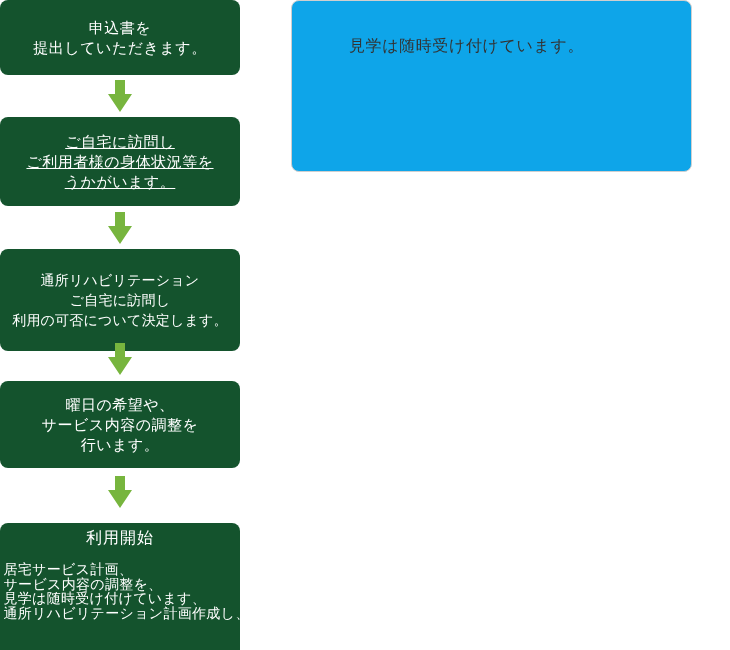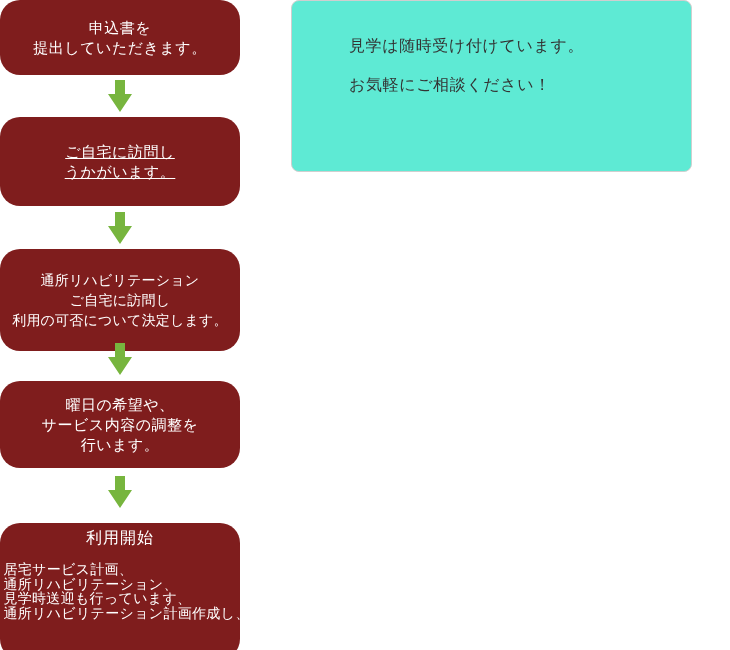--- a/index.html
+++ b/index.html
@@ -1,50 +1,51 @@
 <!DOCTYPE html>
 <html><head>
 <meta charset="utf-8">
 <style>
   html, body { margin: 0; padding: 0; background: #ffffff; }
   body { width: 730px; height: 650px; position: relative; overflow: hidden;
          font-family: "DejaVu Sans", "Liberation Sans", sans-serif; }
   .flow { position: absolute; left: 0; top: 0; width: 240px; }
-  .step { position: absolute; left: 0; width: 240px; background: #7f1d1d;
-          border-radius: 20px; color: #ffffff; box-sizing: border-box;
+  .step { position: absolute; left: 0; width: 240px; background: #14532d;
+          border-radius: 8px; color: #ffffff; box-sizing: border-box;
           display: flex; flex-direction: column; justify-content: center; align-items: center;
           text-align: center; font-size: 15px; line-height: 20px; letter-spacing: 0.5px; }
   .step .line { display: block; white-space: nowrap; }
   .step.s3 { font-size: 14px; letter-spacing: 0.2px; }
   .arrow { position: absolute; left: 108px; width: 24px; height: 32px; }
   .step.last { justify-content: flex-start; align-items: center; padding-top: 4px; margin-top: 9px; }
   .step.last .title { font-size: 16px; line-height: 22px; text-align: center; letter-spacing: 1px; }
   .step.last .body { text-align: left; padding-left: 13px; margin-top: 13px;
                      font-size: 14px; line-height: 14.5px; letter-spacing: 0.3px; }
   .info { position: absolute; left: 291px; top: 0; width: 401px; height: 172px;
-          box-sizing: border-box; border: 1px solid #cfcfcf; border-radius: 8px; background: #5eead4;
+          box-sizing: border-box; border: 1px solid #cfcfcf; border-radius: 8px; background: #0ea5e9;
           color: #333333; font-size: 16px; }
   .info .line { position: absolute; white-space: nowrap; letter-spacing: 0.6px; }
 </style>
 </head>
 <body>
 
 <div class="flow">
 
   <div class="step" style="top:0;height:75px;">
     <span class="line">申込書を</span>
     <span class="line">提出していただきます。</span>
   </div>
 
   <svg class="arrow" style="top:80px;" viewBox="0 0 24 32">
     <polygon points="7,0 17,0 17,14 24,14 12,32 0,14 7,14" fill="#77b53e"></polygon>
   </svg>
 
   <div class="step" style="top:117px;height:89px;text-decoration:underline;">
     <span class="line">ご自宅に訪問し</span>
+    <span class="line">ご利用者様の身体状況等を</span>
     <span class="line">うかがいます。</span>
   </div>
 
   <svg class="arrow" style="top:212px;" viewBox="0 0 24 32">
     <polygon points="7,0 17,0 17,14 24,14 12,32 0,14 7,14" fill="#77b53e"></polygon>
   </svg>
 
   <div class="step s3" style="top:249px;height:102px;">
     <span class="line">通所リハビリテーション</span>
     <span class="line">ご自宅に訪問し</span>
@@ -62,23 +63,22 @@
   </div>
 
   <svg class="arrow" style="top:476px;" viewBox="0 0 24 32">
     <polygon points="7,0 17,0 17,14 24,14 12,32 0,14 7,14" fill="#77b53e"></polygon>
   </svg>
 
   <div class="step last" style="top:514px;height:136px;">
     <span class="title">利用開始</span>
     <div class="body">
       <span class="line">居宅サービス計画、</span>
-      <span class="line">通所リハビリテーション、</span>
-      <span class="line">見学時送迎も行っています、</span>
+      <span class="line">サービス内容の調整を、</span>
+      <span class="line">見学は随時受け付けています、</span>
       <span class="line">通所リハビリテーション計画作成し、</span>
     </div>
   </div>
 </div>
 
 <div class="info">
   <span class="line" style="left:57px;top:35px;">見学は随時受け付けています。</span>
-  <span class="line" style="left:57px;top:74px;">お気軽にご相談ください！</span>
 </div>
 
 </body></html>

